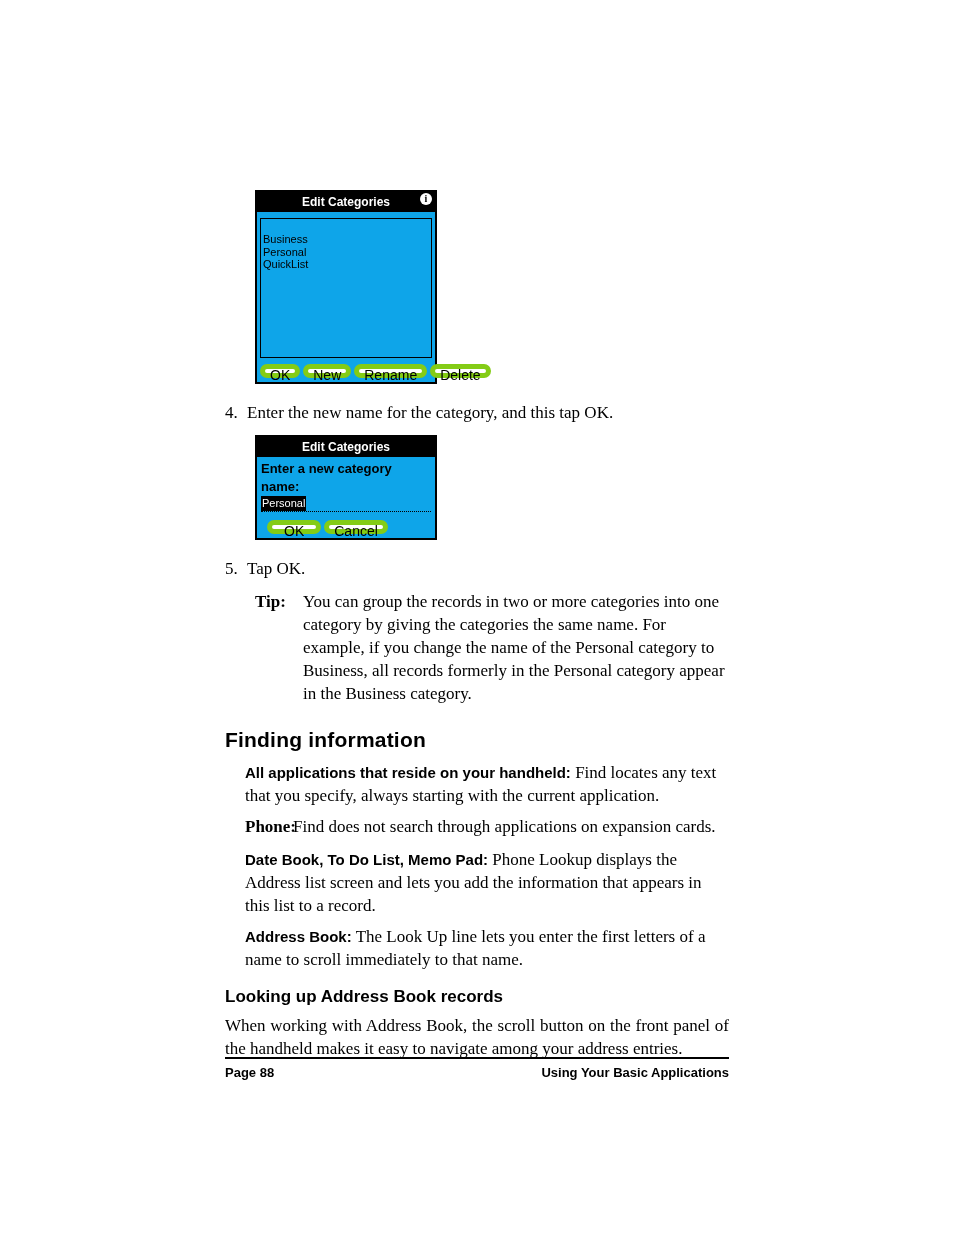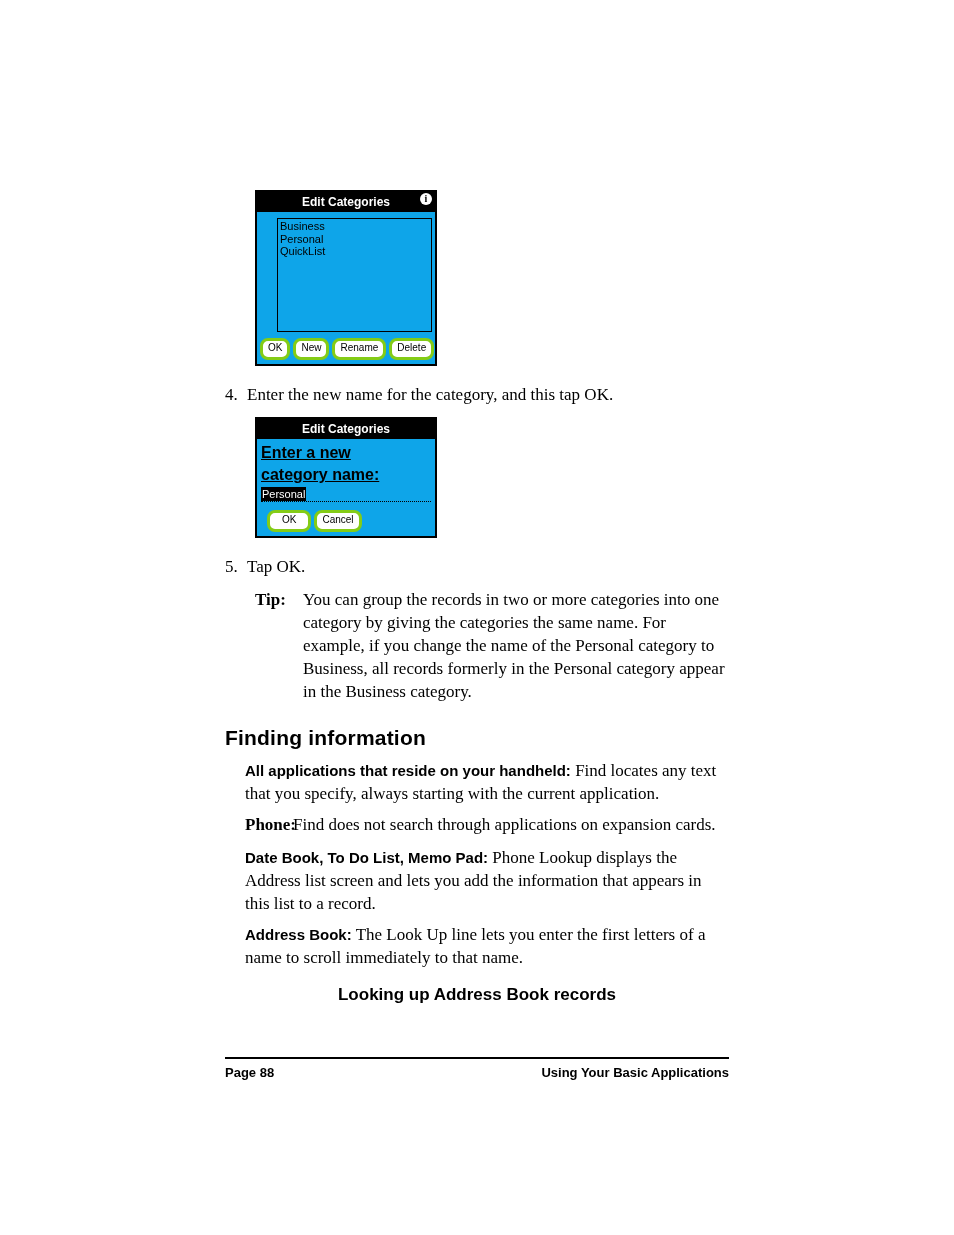--- a/index.html
+++ b/index.html
@@ -48,48 +48,47 @@
     background: #fff;
     color: #000;
     border-radius: 6px;
     font-size: 10px;
     line-height: 12px;
     font-weight: bold;
     font-family: Georgia, serif;
   }
   .palm-list {
     border: 1px solid #000;
-    margin: 6px 3px 3px 20px;
+    margin: 6px 3px 3px 3px;
     height: 110px;
-    padding: 1px 2px;
+    padding: 14px 2px;
     line-height: 1.15;
     font-family: "Helvetica", "Arial", sans-serif;
   }
   .palm-buttons {
     display: flex;
     gap: 3px;
     padding: 3px 3px 4px 3px;
     justify-content: flex-start;
   }
   .palm-btn {
-    border: 3px solid #84cc16;
+    border: 5px solid #84cc16;
     border-radius: 8px;
     padding: 0 5px;
-    font-size: 10px;
+    font-size: 14px;
     line-height: 13px;
     background: #fff;
-    height: 22px;
+    height: 14px;
     box-sizing: border-box;
     font-family: "Helvetica", "Arial", sans-serif;
   }
   .palm-prompt {
     font-weight: bold;
     padding: 3px 16px 1px 4px;
-    font-size: 16px;
-    text-decoration: underline;
+    font-size: 13px;
   }
   .palm-input-line {
     margin: 0 4px 5px 4px;
     position: relative;
   }
   .palm-input-highlight {
     background: #000;
     color: #fff;
     padding: 0 1px;
     font-size: 11px;
@@ -136,21 +135,20 @@
     font-weight: 900;
     font-size: 21px;
     margin: 20px 0 4px 0;
     letter-spacing: 0.2px;
   }
   h3.subsection {
     font-family: "Arial", "Helvetica", sans-serif;
     font-weight: bold;
     font-size: 17px;
     margin: 14px 0 6px 0;
-    text-align: center;
   }
   p.body {
     margin: 4px 0 10px 0;
     text-align: justify;
   }
   .indent-block {
     margin: 8px 0 8px 20px;
   }
   .runin {
     font-family: "Arial", "Helvetica", sans-serif;
@@ -241,20 +239,21 @@
 
     <div class="indent-block">
       <span class="runin">Date Book, To Do List, Memo Pad:</span><span> Phone Lookup displays the Address list screen and lets you add the information that appears in this list to a record.</span>
     </div>
 
     <div class="indent-block">
       <span class="runin">Address Book:</span><span> The Look Up line lets you enter the first letters of a name to scroll immediately to that name.</span>
     </div>
 
     <h3 class="subsection">Looking up Address Book records</h3>
+    <p class="body" style="text-align:justify;">When working with Address Book, the scroll button on the front panel of the handheld makes it easy to navigate among your address entries.</p>
 
   </div>
 
   <div class="footer">
     <span>Page 88</span>
     <span>Using Your Basic Applications</span>
   </div>
 </div>
 
 </body></html>

